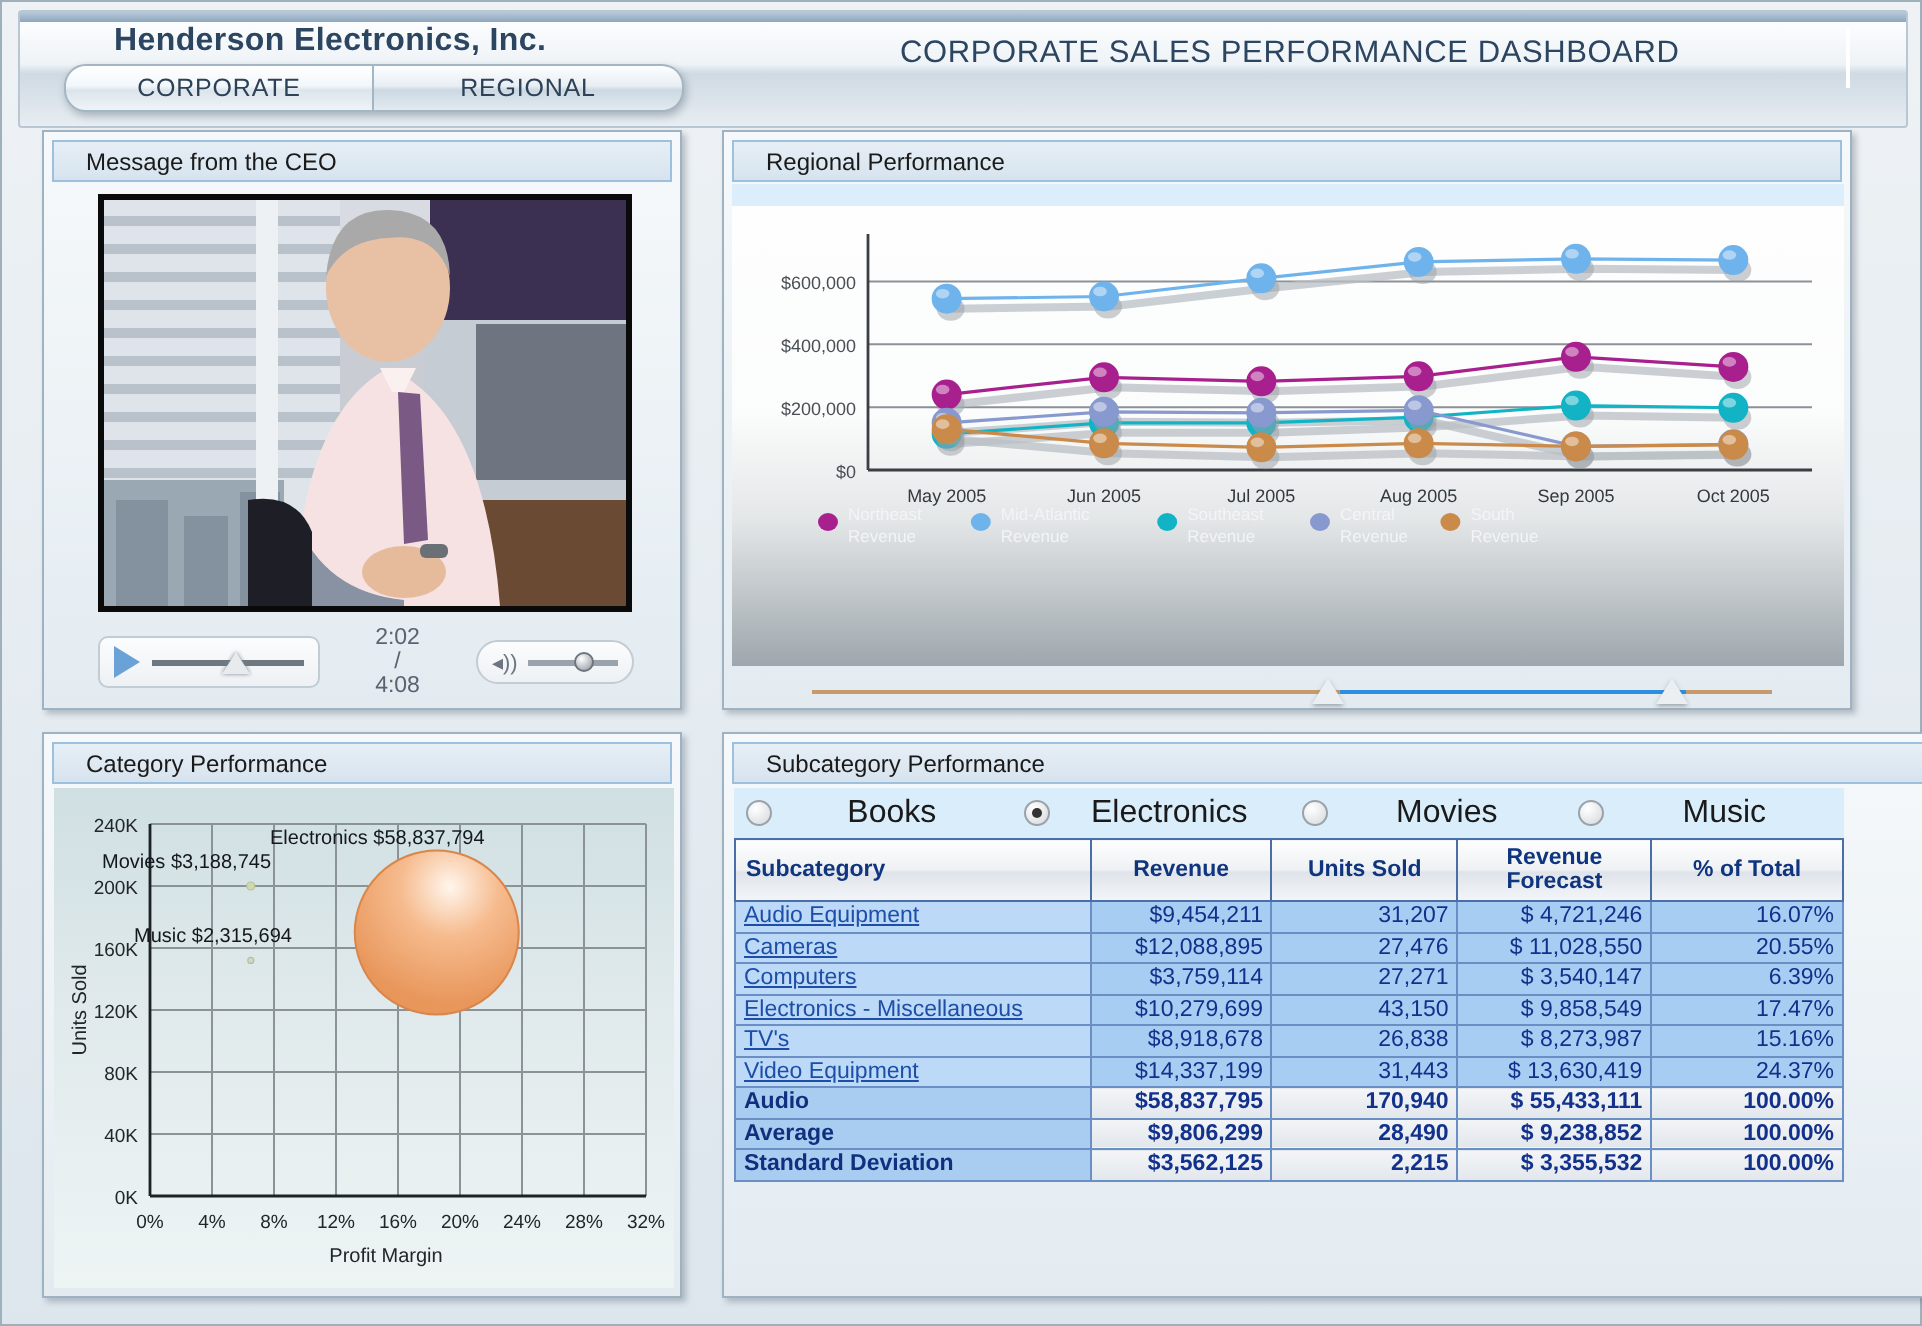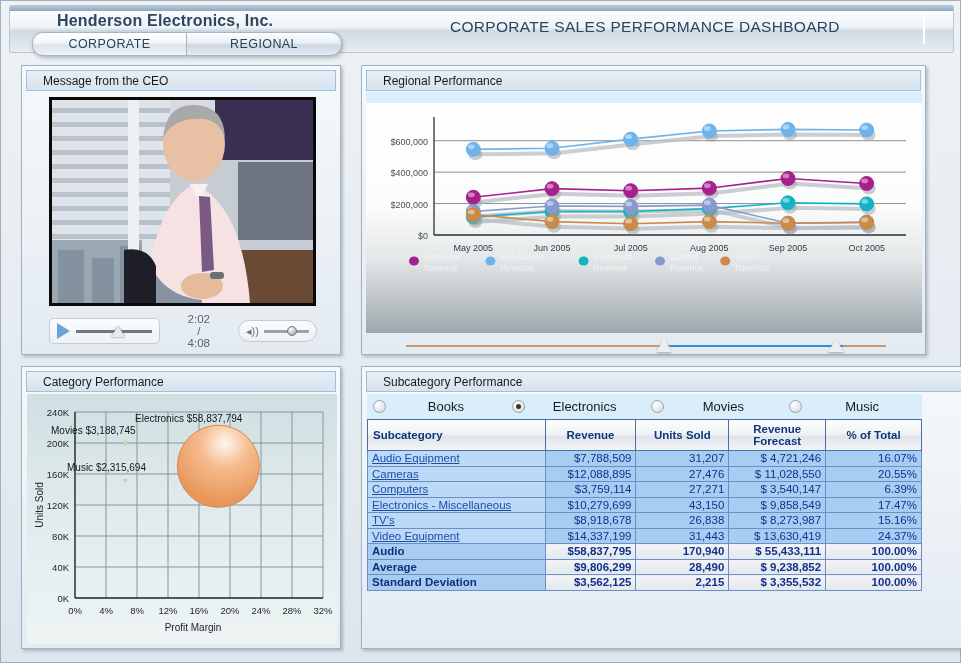--- a/index.html
+++ b/index.html
@@ -11,21 +11,21 @@
   }
   .app {
     position: relative;
     width: 961px; height: 663px;
     background: linear-gradient(180deg,#eef2f5 0%, #dde6ed 100%);
     border: 1px solid #9fb0bd;
   }
 
   
   .header {
-    position: absolute; left: 8px; top: 4px; width: 945px; height: 48px;
+    position: absolute; left: 8px; top: 4px; width: 945px; height: 59px;
     background: linear-gradient(180deg,#ffffff 0%, #eef3f7 46%, #cfdae3 54%, #e7edf2 100%);
     border: 1px solid #b9c7d2;
     border-radius: 2px;
   }
   .header-band {
     position: absolute; left: 0; top: 0; width: 100%; height: 5px;
     background: linear-gradient(180deg,#b6c9da,#8fa7bd);
   }
   .company-name {
     position: absolute; left: 47px; top: 6px;
@@ -181,21 +181,21 @@
     border: 1px solid #9aa2a9;
     margin-left: 6px;
     position: relative;
     cursor: pointer;
     flex: none;
   }
   .radio-dot.on::after {
     content: ''; position: absolute; left: 3px; top: 3px;
     width: 5px; height: 5px; border-radius: 50%; background: #333;
   }
-  .radio-label { flex: 1; text-align: center; font-size: 13px; color: #1a1a1a; }
+  .radio-label { flex: 1; text-align: center; font-size: 16px; color: #1a1a1a; }
 
   table.subcat {
     position: absolute; left: 5px; top: 52px; width: 555px;
     border-collapse: collapse;
     font-size: 11.5px;
   }
   table.subcat th {
     background: linear-gradient(180deg,#fdfdfd 0%, #eef1f4 48%, #dfe4ea 52%, #f3f5f8 100%);
     border: 1px solid #4a6fa8;
     color: #10357f; font-weight: bold;
@@ -526,21 +526,21 @@
           <th class="left" style="width:178px">Subcategory</th>
           <th style="width:91px">Revenue</th>
           <th style="width:93px">Units Sold</th>
           <th style="width:97px"><span id="fc1">Revenue</span><br><span id="fc2">Forecast</span></th>
           <th style="width:96px">% of Total</th>
         </tr>
       </thead>
       <tbody id="subcat-body">
           <tr class="data">
             <td class="name"><span>Audio Equipment</span></td>
-            <td class="num">$7,788,509</td>
+            <td class="num">$9,454,211</td>
             <td class="num">31,207</td>
             <td class="num">$ 4,721,246</td>
             <td class="num">16.07%</td>
           </tr>
           <tr class="data">
             <td class="name"><span>Cameras</span></td>
             <td class="num">$12,088,895</td>
             <td class="num">27,476</td>
             <td class="num">$ 11,028,550</td>
             <td class="num">20.55%</td>

